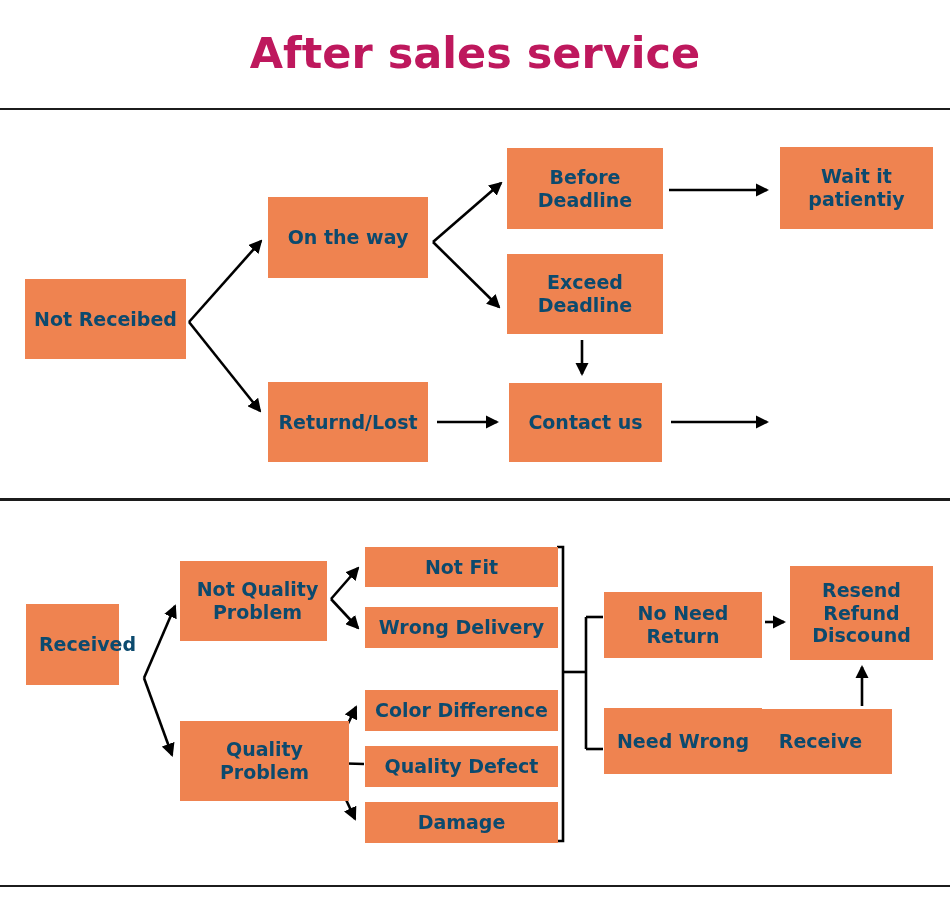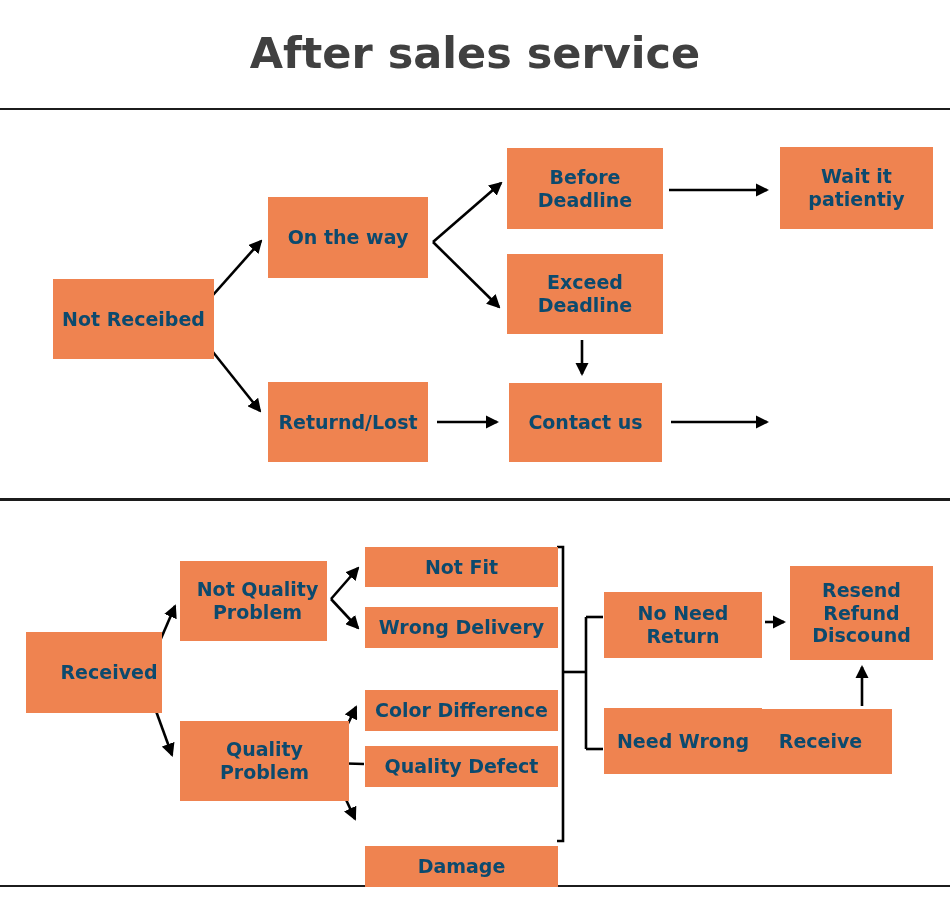--- a/index.html
+++ b/index.html
@@ -8,21 +8,21 @@
     width:950px;height:901px;
     background:#ffffff;
     font-family:"DejaVu Sans","Liberation Sans",sans-serif;
     overflow:hidden;
   }
   .title{
     position:absolute;left:0;top:28px;width:100%;
     text-align:center;
     font-size:43px;font-weight:bold;
     letter-spacing:0px;
-    color:#404040;
+    color:#be185d;
   }
   .divider{
     position:absolute;left:0;width:950px;background:#1c1c1c;
   }
   .divider.d1{top:108px;height:2px;}
   .divider.d2{top:498px;height:3px;}
   .divider.d3{top:885px;height:2px;}
   .edges{position:absolute;left:0;top:0;width:950px;height:901px;}
   .node{
     position:absolute;
@@ -79,34 +79,34 @@
       <path d="M586,617 L586,749"></path>
       <path d="M586,617 L603,617"></path>
       <path d="M586,749 L603,749"></path>
 
       <path d="M765,622 L784,622" marker-end="url(#ah)"></path>
       <path d="M765,741 L784,741" marker-end="url(#ah)"></path>
       <path d="M862,706 L862,667" marker-end="url(#ah)"></path>
     </g>
   </svg>
 
-  <div class="node" style="left:25px;top:279px;width:161px;height:80px;margin-left:28px;">Not Receibed</div>
+  <div class="node" style="left:25px;top:279px;width:161px;height:80px;">Not Receibed</div>
   <div class="node" style="left:268px;top:197px;width:160px;height:81px;">On the way</div>
   <div class="node" style="left:507px;top:148px;width:156px;height:81px;">Before Deadline</div>
   <div class="node" style="left:780px;top:147px;width:153px;height:82px;">Wait it patientiy</div>
   <div class="node" style="left:507px;top:254px;width:156px;height:80px;">Exceed Deadline</div>
   <div class="node" style="left:268px;top:382px;width:160px;height:80px;">Returnd/Lost</div>
   <div class="node" style="left:509px;top:383px;width:153px;height:79px;">Contact us</div>
 
-  <div class="node" style="left:26px;top:632px;width:136px;height:81px;padding-left:38px;">Received</div>
+  <div class="node" style="left:26px;top:604px;width:93px;height:81px;padding-left:38px;">Received</div>
   <div class="node" style="left:180px;top:561px;width:147px;height:80px;padding-left:16px;">Not Quality Problem</div>
   <div class="node" style="left:180px;top:721px;width:169px;height:80px;">Quality Problem</div>
   <div class="node small" style="left:365px;top:547px;width:193px;height:40px;">Not Fit</div>
   <div class="node small" style="left:365px;top:607px;width:193px;height:41px;">Wrong Delivery</div>
   <div class="node small" style="left:365px;top:690px;width:193px;height:41px;">Color Difference</div>
   <div class="node small" style="left:365px;top:746px;width:193px;height:41px;">Quality Defect</div>
-  <div class="node small" style="left:365px;top:802px;width:193px;height:41px;margin-top:44px;">Damage</div>
+  <div class="node small" style="left:365px;top:802px;width:193px;height:41px;">Damage</div>
   <div class="node" style="left:604px;top:592px;width:158px;height:66px;">No Need Return</div>
   <div class="node" style="left:604px;top:708px;width:158px;height:66px;">Need Wrong</div>
   <div class="node" style="left:790px;top:566px;width:143px;height:94px;">Resend Refund Discound</div>
   <div class="node" style="left:749px;top:709px;width:143px;height:65px;">Receive</div>
 
 </div>
 
 </body></html>

